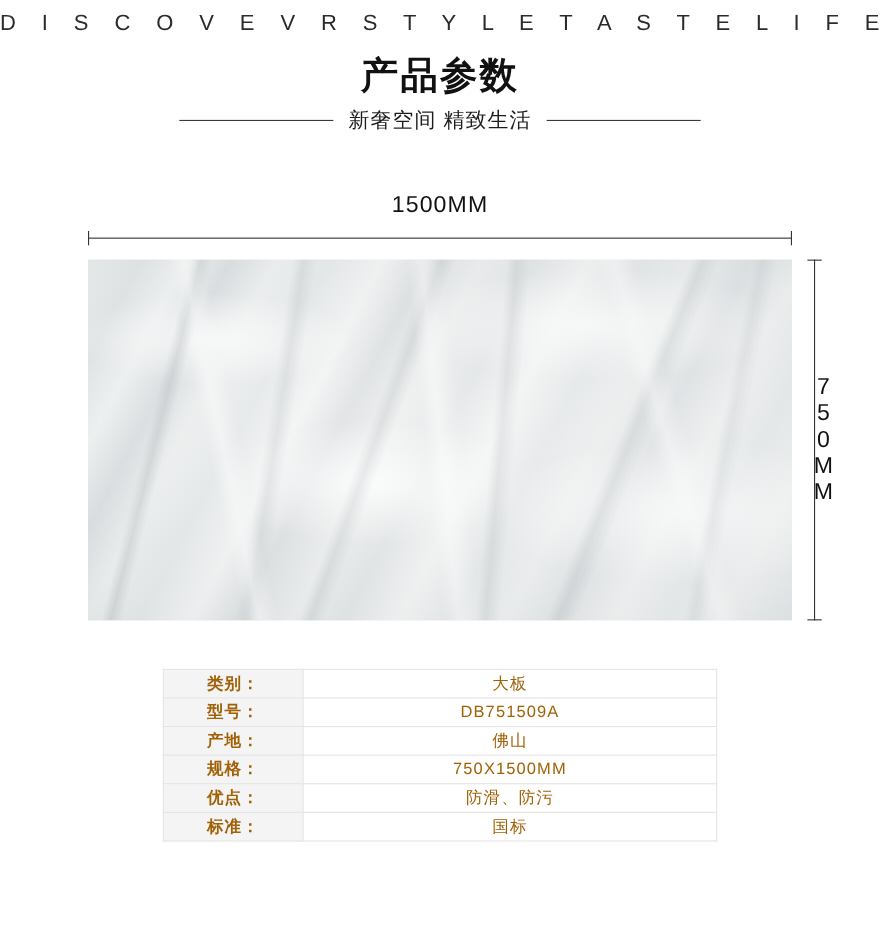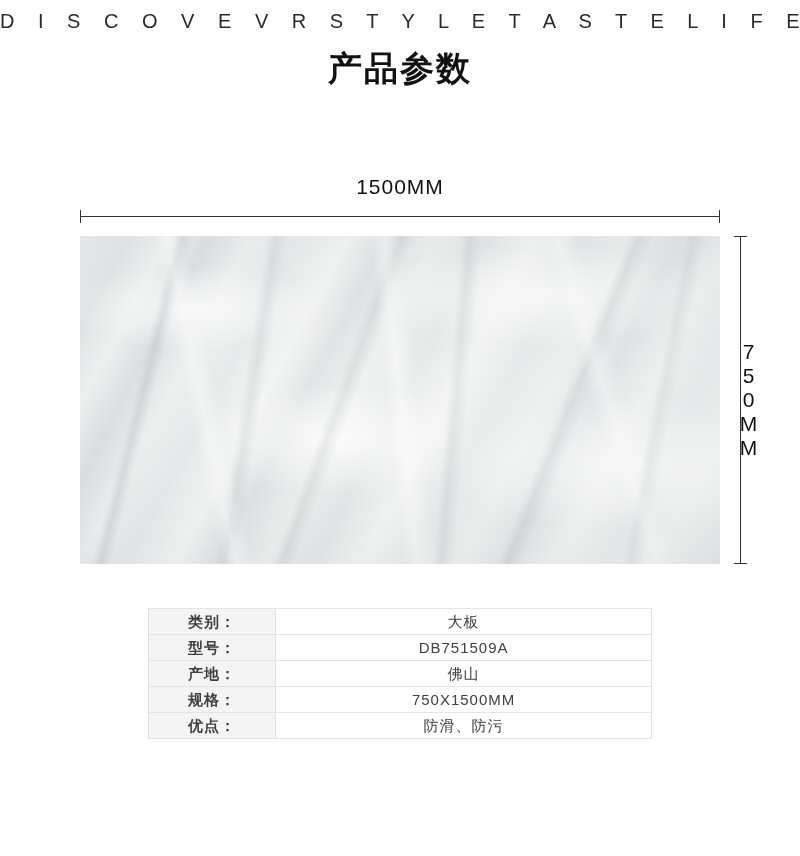--- a/index.html
+++ b/index.html
@@ -199,21 +199,21 @@
     font-size: 15px;
   }
   .spec-table tr {
     height: 25px;
   }
   .spec-table td {
     border: 1px solid #e4e4e4;
     padding: 0;
     text-align: center;
     vertical-align: middle;
-    color: #404040;
+    color: #a16207;
     line-height: 25px;
   }
   .spec-table td.key {
     width: 146px;
     background: #f4f4f4;
     font-weight: bold;
     letter-spacing: 1px;
   }
   .spec-table td.val {
     width: 432px;
@@ -223,20 +223,25 @@
 </style>
 </head>
 <body>
 
 <div class="page">
 
   <div class="topline">D I S C O V E V R   S T Y L E   T A S T E   L I F E</div>
 
   <div class="main-title">产品参数</div>
 
+  <div class="sub-wrap">
+    <span class="sub-rule"></span>
+    <span class="sub-title">新奢空间  精致生活</span>
+    <span class="sub-rule"></span>
+  </div>
 
   <div class="dim-width-label">1500MM</div>
 
   <div class="dim-width-bar">
     <span class="cap left"></span>
     <span class="line"></span>
     <span class="cap right"></span>
   </div>
 
   <div class="tile">
@@ -268,16 +273,20 @@
         <td class="val">佛山</td>
       </tr>
       <tr>
         <td class="key">规格：</td>
         <td class="val">750X1500MM</td>
       </tr>
       <tr>
         <td class="key">优点：</td>
         <td class="val">防滑、防污</td>
       </tr>
+      <tr>
+        <td class="key">标准：</td>
+        <td class="val">国标</td>
+      </tr>
     </tbody>
   </table>
 
 </div>
 
 </body></html>

